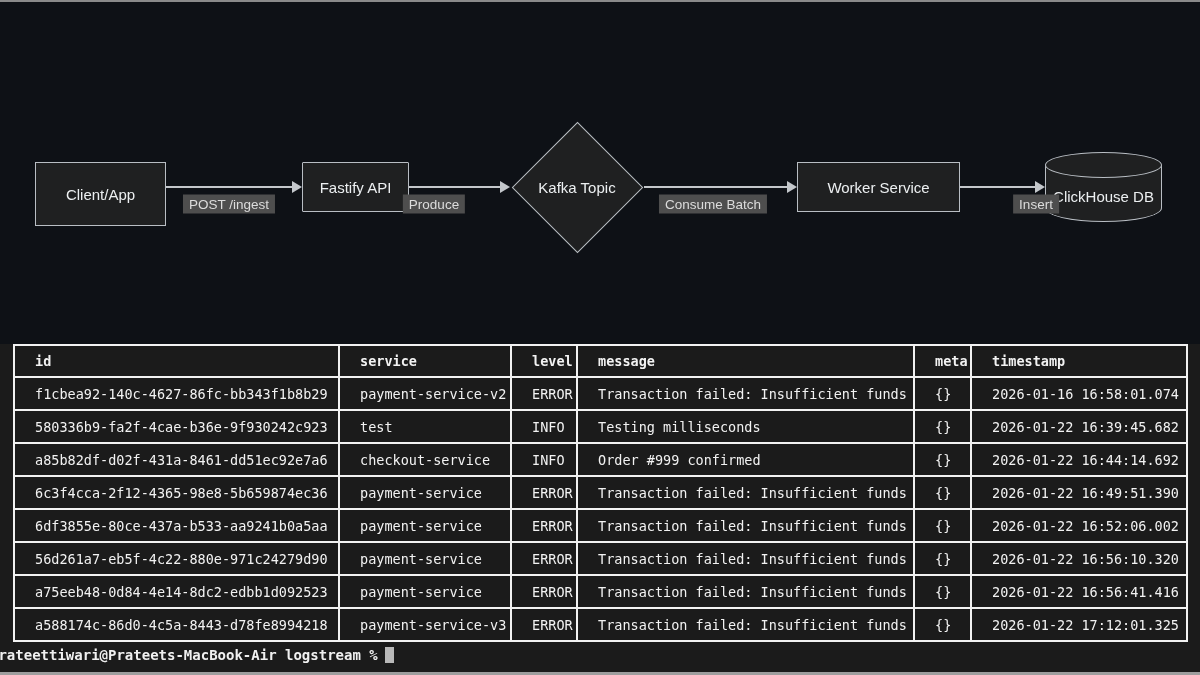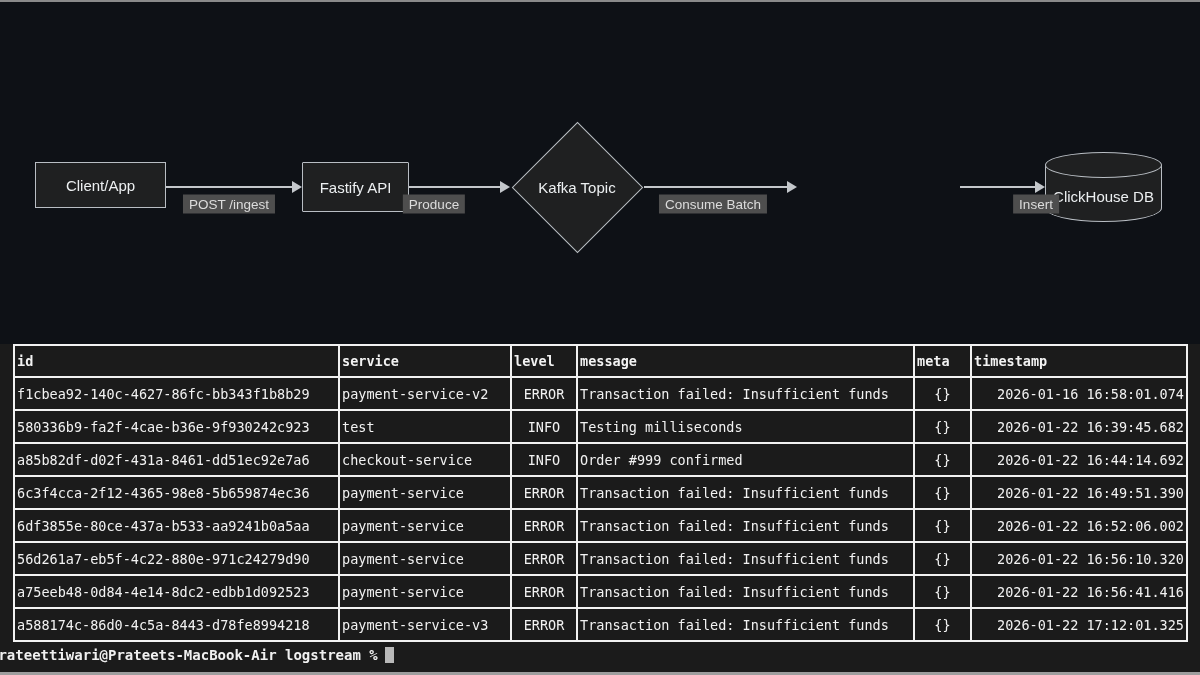--- a/index.html
+++ b/index.html
@@ -22,21 +22,21 @@
 
   
   .strip-top{position:absolute;left:0;top:0;width:1200px;height:2px;background:var(--strip);z-index:5;}
   .strip-bottom{position:absolute;left:0;bottom:0;width:1200px;height:3px;background:#9e9e9e;z-index:5;}
 
   
   .diagram{position:absolute;left:0;top:0;width:1200px;height:344px;background:var(--bg-top);}
   .node{position:absolute;background:var(--node-fill);border:1.5px solid var(--node-border);
         color:var(--node-text);display:flex;align-items:center;justify-content:center;
         font-size:15px;z-index:2;}
-  .node-client{left:35px;top:162px;width:131px;height:46px;}
+  .node-client{left:35px;top:162px;width:131px;height:64px;}
   .node-fastify{left:302px;top:162px;width:107px;height:50px;border-radius:1px;}
   .node-worker{left:797px;top:162px;width:163px;height:50px;}
 
   
   .diamond-shape{position:absolute;left:531px;top:141px;width:93px;height:93px;
         transform:rotate(45deg);background:var(--node-fill);border:1.5px solid var(--node-border);z-index:1;}
   .diamond-label{position:absolute;left:577px;top:187px;transform:translate(-50%,-50%);
         color:var(--node-text);font-size:15px;z-index:2;white-space:nowrap;}
 
   
@@ -68,21 +68,21 @@
   .edge-badge.b1{left:229px;}
   .edge-badge.b2{left:434px;}
   .edge-badge.b3{left:713px;}
   .edge-badge.b4{left:1036px;}
 
   
   .terminal{position:absolute;left:0;top:344px;width:1200px;height:331px;background:var(--bg-bottom);
         font-family:"DejaVu Sans Mono","Liberation Mono",monospace;color:var(--table-text);}
   table.logs{border-collapse:collapse;margin-left:13px;width:1173px;table-layout:fixed;}
   table.logs th,table.logs td{border:2px solid var(--table-border);font-size:13.5px;
-        padding:0 2px;white-space:nowrap;overflow:hidden;}
+        padding:0 20px;white-space:nowrap;overflow:hidden;}
   table.logs th{height:32px;text-align:left;font-weight:bold;}
   table.logs td{height:33px;font-weight:normal;}
   .col-id{width:325px;}.col-service{width:172px;}.col-level{width:66px;}
   .col-message{width:337px;}.col-meta{width:57px;}.col-timestamp{width:216px;}
   th.c-level,td.c-level,th.c-meta,td.c-meta{text-align:center;padding:0 4px;}
   th.c-ts,td.c-ts{text-align:right;padding-right:12px;}
 
   .prompt-line{position:absolute;left:-10px;top:303px;font-size:14px;font-weight:bold;
         white-space:nowrap;color:#f0f0f0;}
   .cursor{display:inline-block;width:9px;height:16px;background:var(--cursor);
@@ -112,20 +112,23 @@
     <div class="arrow-head a2"></div>
     <div class="edge-badge b2">Produce</div>
 
     <div class="diamond-shape"></div>
     <div class="diamond-label">Kafka Topic</div>
 
     <div class="edge-line e3"></div>
     <div class="arrow-head a3"></div>
     <div class="edge-badge b3">Consume Batch</div>
 
+    <div class="node node-worker">
+      <span>Worker Service</span>
+    </div>
 
     <div class="edge-line e4"></div>
     <div class="arrow-head a4"></div>
     <div class="edge-badge b4">Insert</div>
 
     <div class="cylinder">
       <div class="cyl-body"></div>
       <div class="cyl-top"></div>
       <div class="cyl-label">ClickHouse DB</div>
     </div>

